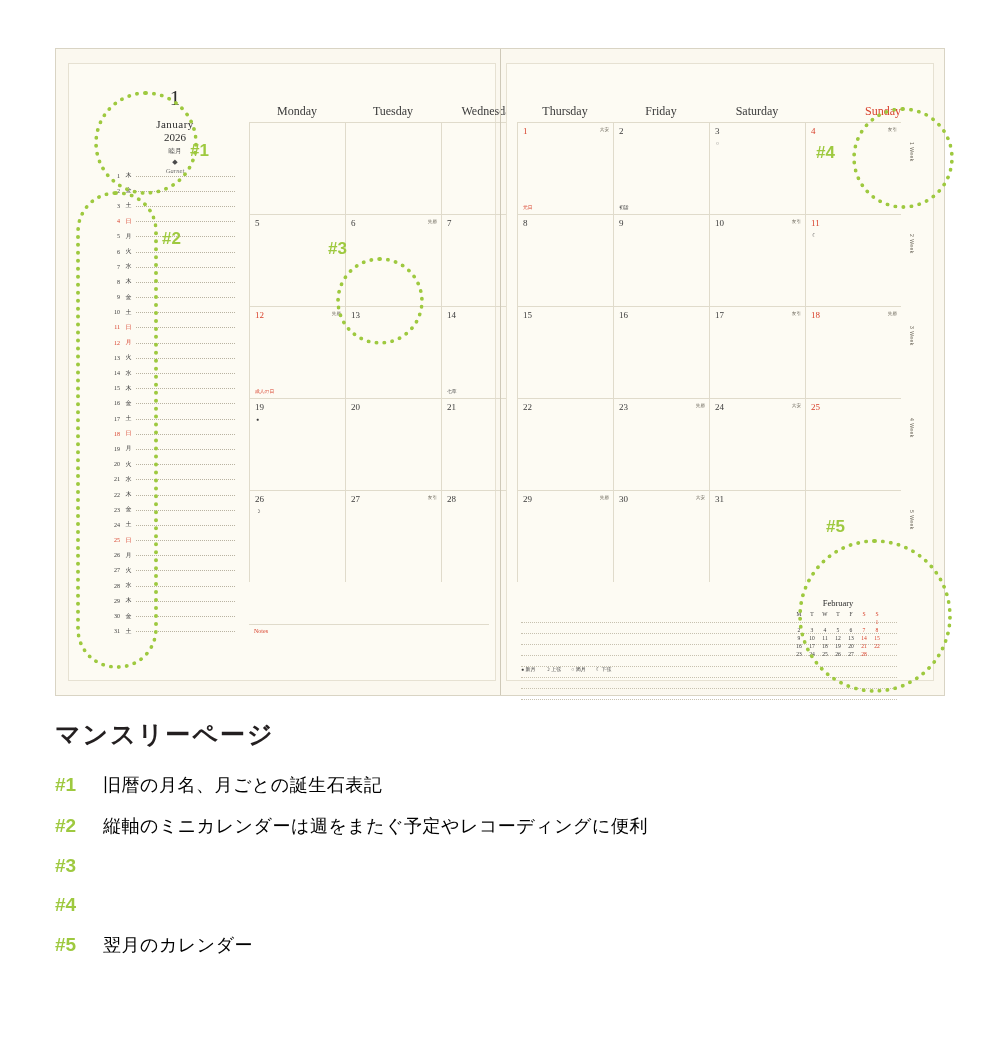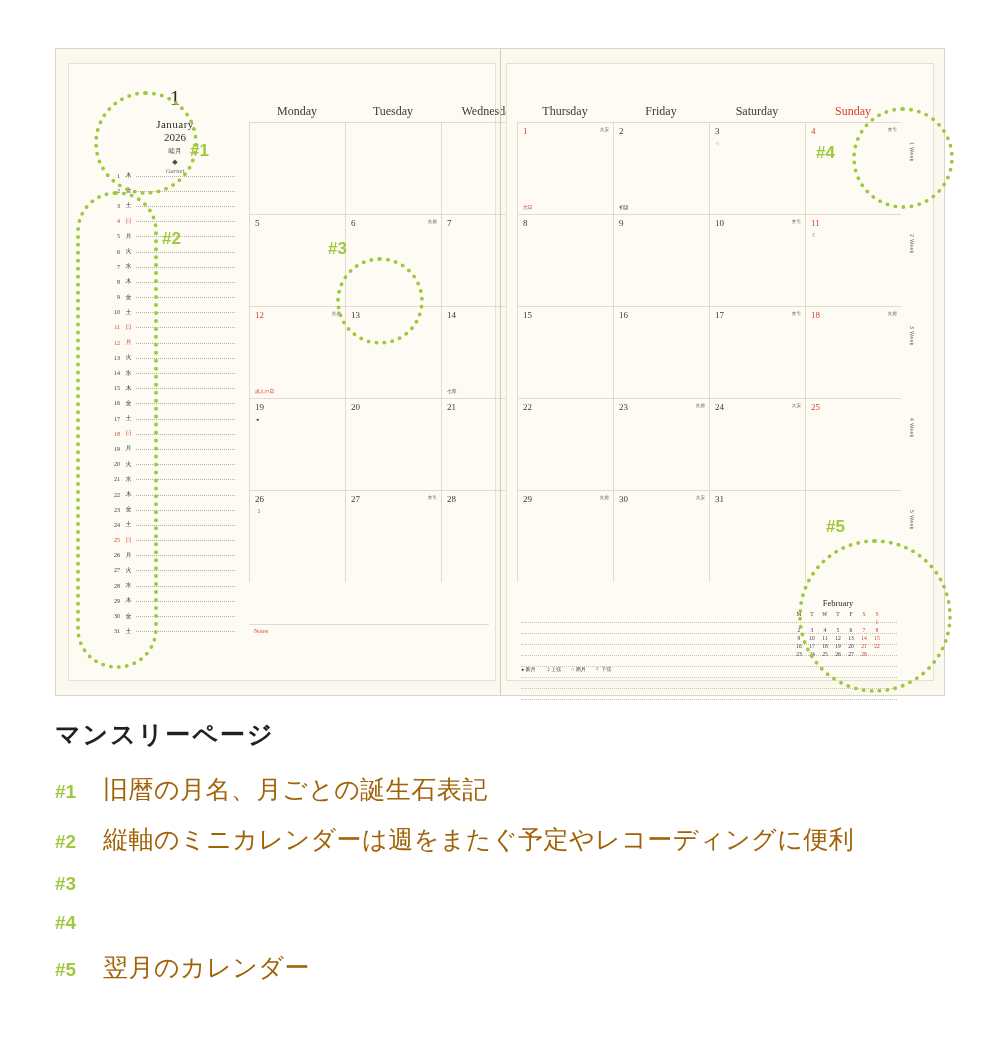--- a/index.html
+++ b/index.html
@@ -31,21 +31,21 @@
   .month-old{font-size:6.5px;color:#4a4a4a;margin-top:4px;}
   .month-diamond{font-size:7px;color:#4a4a4a;line-height:1;margin-top:2px;}
   .month-stone{font-family:"Liberation Serif",serif;font-size:6.5px;color:#6a6a6a;font-style:italic;margin-top:2px;}
 
   
   .wk-head{position:absolute;top:40px;height:18px;}
   .wk-head span{
     position:absolute;top:0;font-family:"Liberation Serif",serif;font-size:12px;
     color:#3a3a3a;text-align:center;
   }
-  .wk-head span.sun{color:#d8402b;}
+  .wk-head span.sun{color:#d8402b;text-align:right;}
 
   
   .mini-strip{position:absolute;left:38px;top:104px;width:128px;}
   .mini-row{height:15.2px;display:flex;align-items:center;font-size:6px;color:#3a3a3a;}
   .mini-row .d{width:13px;text-align:right;padding-right:3px;font-family:"Liberation Serif",serif;}
   .mini-row .w{width:11px;text-align:center;}
   .mini-row .dots{flex:1;height:1px;border-bottom:1px dotted #b9b3a1;margin-left:2px;}
   .mini-row.red .d,.mini-row.red .w{color:#d8402b;}
 
   
@@ -83,21 +83,21 @@
   
   .anno{position:absolute;border:4px dotted #9ec93f;border-radius:50%;}
   .anno-tag{position:absolute;font-family:"Liberation Sans",sans-serif;font-weight:bold;font-size:17px;color:#9ec93f;}
 
   
   .caption{position:absolute;left:55px;top:718px;width:890px;}
   .cap-title{font-size:25px;letter-spacing:2px;color:#231f20;margin:0 0 22px 0;}
   .cap-list{margin:0;padding:0;list-style:none;}
   .cap-list li{display:flex;align-items:baseline;margin-bottom:17px;}
   .cap-num{color:#9ec93f;font-weight:bold;font-size:19px;width:48px;flex:0 0 48px;}
-  .cap-txt{font-size:25px;color:#a16207;letter-spacing:.5px;}
+  .cap-txt{font-size:18px;color:#000000;letter-spacing:.5px;}
 </style>
 </head>
 <body>
 
 <div class="spread">
 
   <div class="page left">
 
     <div class="month-head">
       <div class="month-num">1</div>

